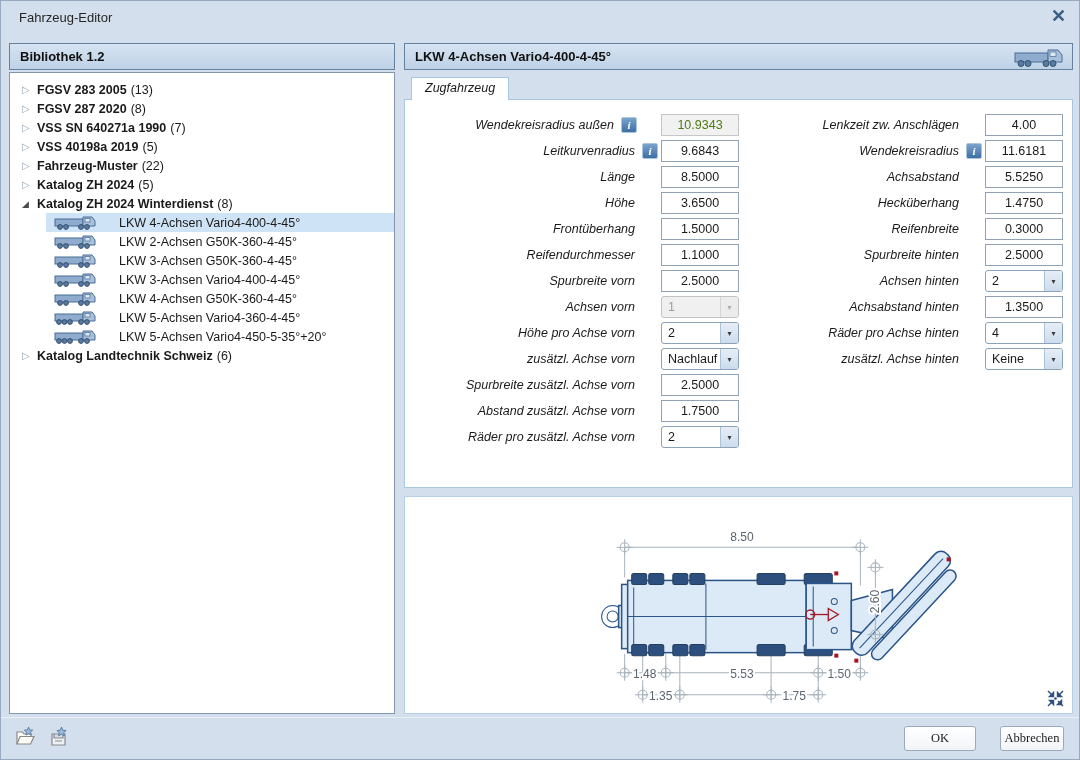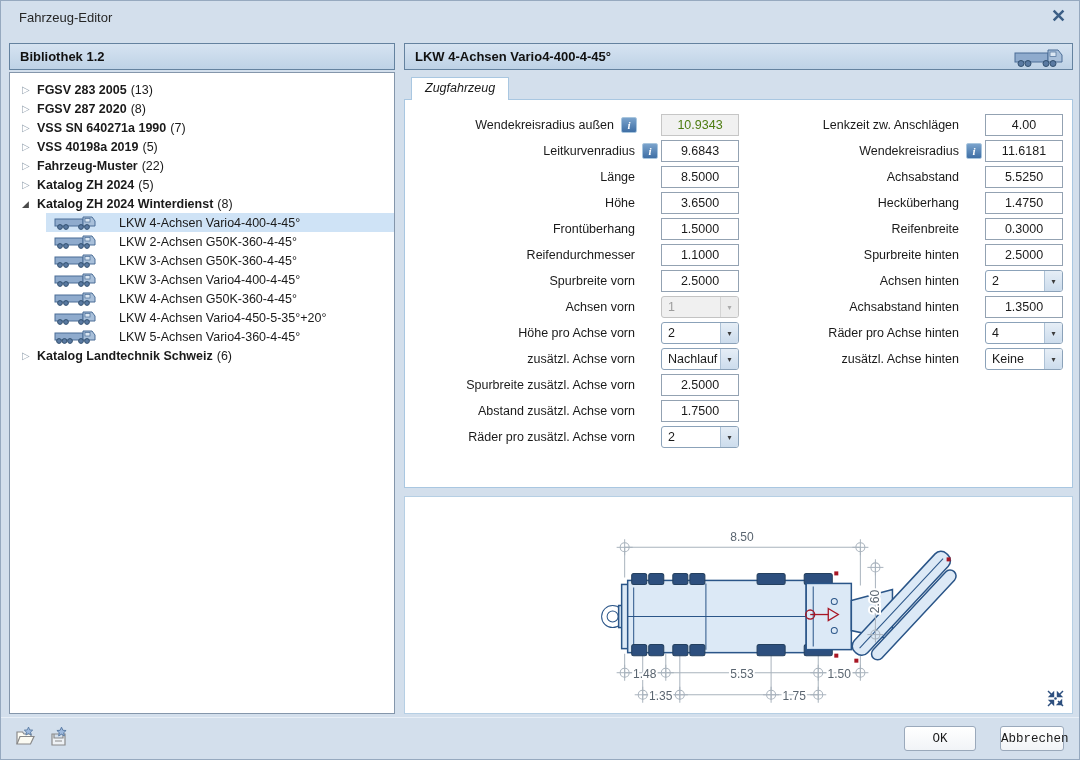--- a/index.html
+++ b/index.html
@@ -37,21 +37,21 @@
   .veh-head-icon { position:absolute; right:7px; top:3px; width:52px; height:22px; }
   .tab { position:absolute; left:7px; top:36px; height:23px; background:#fff; border:1px solid #a9c7e1; border-bottom:none;
          padding:3px 13px 0; font-size:12.5px; color:#1a1a1a; z-index:2; border-radius:1px 1px 0 0;font-style:italic; }
   .form-panel { position:absolute; left:0; top:58px; width:669px; height:389px; background:#fff; border:1px solid #a9c7e1; }
   .diagram-panel { position:absolute; left:0; top:455px; width:669px; height:218px; background:#fff; border:1px solid #b6cfe4; }
 
   .fcol { position:absolute; top:12px; }
   .fcol.left { left:6px; width:328px; }
   .fcol.right { left:342px; width:316px; }
   .frow { display:flex; align-items:center; height:26px; }
-  .flabel { flex:1; text-align:right; font-size:12.5px; color:#1a1a1a; padding-right:4px; white-space:nowrap; }
+  .flabel { flex:1; text-align:right; font-size:12.5px; color:#1a1a1a; padding-right:4px; white-space:nowrap;font-style:italic; }
   .ficon { width:22px; flex:0 0 22px; display:flex; justify-content:center; align-items:center; }
   .info-badge { width:16px; height:16px; background:linear-gradient(#7aa3cc,#3f6fa5); border:1px solid #a9c6de; border-radius:2px;
       color:#fff; font-size:11px; font-weight:700; font-family:"Liberation Serif",serif; font-style:italic;
       display:flex; align-items:center; justify-content:center; cursor:pointer; }
   .fin { width:78px; height:22px; border:1px solid #93a2b2; background:#fff; font-size:12.5px; text-align:center;
       font-family:"Liberation Sans",sans-serif; color:#1a1a1a; }
   .fin:disabled { background:#f1f1f1; color:#4d7c0f; border-color:#c6c6c6;margin-left:21px; }
   .fsel { width:78px; height:22px; border:1px solid #8ba2b9; border-radius:3px; background:#fff; display:flex; overflow:hidden; cursor:pointer; }
   .fsel .sval { flex:1; font-size:12.5px; color:#1a1a1a; display:flex; align-items:center; padding-left:6px; }
   .fsel .sarrow { width:18px; background:linear-gradient(#e6eef6,#ccdcec); border-left:1px solid #aec2d6;
@@ -65,21 +65,21 @@
   .toggle-btn { width:25px; height:23px; background:linear-gradient(#eef4fa,#dce8f3); border:1px solid #7a9cc0; border-radius:3px;
       display:flex; align-items:center; justify-content:center; cursor:pointer; }
 
   .fit-icon { position:absolute; right:8px; bottom:6px; width:17px; height:17px; cursor:pointer; }
 
   
   .footer { position:absolute; left:0; bottom:0; width:100%; height:42px; border-top:1px solid #e8eff7; }
   .fav-icons { position:absolute; left:14px; top:8px; display:flex; gap:10px; }
   .fav-icons svg { width:23px; height:22px; cursor:pointer; }
   .btn { position:absolute; top:8px; height:25px; background:linear-gradient(#ffffff,#f1f4f7); border:1px solid #9aa9bb;
-      border-radius:3px; font-size:12.5px; color:#1a1a1a; font-family:Liberation Mono, monospace; cursor:pointer; }
+      border-radius:3px; font-size:12.5px; color:#1a1a1a; font-family:Liberation Serif, serif; cursor:pointer; }
   .btn.ok { right:103px; width:72px; }
   .btn.cancel { right:15px; width:64px; }
 
   
   .dg { width:100%; height:100%; }
   .dg .dim { stroke:#a9b3bd; stroke-width:1; fill:none; }
   .dg text { font-family:"Liberation Sans",sans-serif; font-size:12px; fill:#5a6570;
       paint-order:stroke; stroke:#ffffff; stroke-width:4px; }
   .dg .body { fill:#dce9f6; stroke:#2a5588; stroke-width:1.5; }
   .dg .thin { fill:none; stroke:#2a5588; stroke-width:1; }
@@ -195,39 +195,40 @@
         <circle cx="27" cy="13" r="2.4" fill="#5a7aa2" stroke="#32506f"></circle>
           <circle cx="33" cy="13" r="2.4" fill="#5a7aa2" stroke="#32506f"></circle>
       </svg>
       <span class="tlabel">LKW 4-Achsen G50K-360-4-45°</span>
     </div>
     <div class="trow child">
       <svg class="truck-ic" viewBox="0 0 44 17">
         <rect x="1" y="5" width="28" height="7" fill="#8fabcd" stroke="#4a6d96"></rect>
         <path d="M29 3 h9 l3 4 v5 h-12 z" fill="#a9c0da" stroke="#4a6d96"></path>
         <rect x="31" y="4.5" width="5" height="3.5" fill="#dbe7f3" stroke="#4a6d96" stroke-width="0.7"></rect>
-        <circle cx="6" cy="13" r="2.4" fill="#5a7aa2" stroke="#32506f"></circle>
-          <circle cx="12" cy="13" r="2.4" fill="#5a7aa2" stroke="#32506f"></circle>
-        <circle cx="27" cy="13" r="2.4" fill="#5a7aa2" stroke="#32506f"></circle>
-          <circle cx="33" cy="13" r="2.4" fill="#5a7aa2" stroke="#32506f"></circle>
-      </svg>
-      <span class="tlabel">LKW 4-Achsen Vario4-450-5-35°+20°</span>
-    </div>
-    <div class="trow child">
-      <svg class="truck-ic" viewBox="0 0 44 17">
-        <rect x="1" y="5" width="28" height="7" fill="#8fabcd" stroke="#4a6d96"></rect>
-        <path d="M29 3 h9 l3 4 v5 h-12 z" fill="#a9c0da" stroke="#4a6d96"></path>
-        <rect x="31" y="4.5" width="5" height="3.5" fill="#dbe7f3" stroke="#4a6d96" stroke-width="0.7"></rect>
         <circle cx="5" cy="13" r="2.4" fill="#5a7aa2" stroke="#32506f"></circle>
           <circle cx="10.5" cy="13" r="2.4" fill="#5a7aa2" stroke="#32506f"></circle>
           <circle cx="16" cy="13" r="2.4" fill="#5a7aa2" stroke="#32506f"></circle>
         <circle cx="27" cy="13" r="2.4" fill="#5a7aa2" stroke="#32506f"></circle>
           <circle cx="33" cy="13" r="2.4" fill="#5a7aa2" stroke="#32506f"></circle>
       </svg>
       <span class="tlabel">LKW 5-Achsen Vario4-360-4-45°</span>
+    </div>
+    <div class="trow child">
+      <svg class="truck-ic" viewBox="0 0 44 17">
+        <rect x="1" y="5" width="28" height="7" fill="#8fabcd" stroke="#4a6d96"></rect>
+        <path d="M29 3 h9 l3 4 v5 h-12 z" fill="#a9c0da" stroke="#4a6d96"></path>
+        <rect x="31" y="4.5" width="5" height="3.5" fill="#dbe7f3" stroke="#4a6d96" stroke-width="0.7"></rect>
+        <circle cx="5" cy="13" r="2.4" fill="#5a7aa2" stroke="#32506f"></circle>
+          <circle cx="10.5" cy="13" r="2.4" fill="#5a7aa2" stroke="#32506f"></circle>
+          <circle cx="16" cy="13" r="2.4" fill="#5a7aa2" stroke="#32506f"></circle>
+        <circle cx="27" cy="13" r="2.4" fill="#5a7aa2" stroke="#32506f"></circle>
+          <circle cx="33" cy="13" r="2.4" fill="#5a7aa2" stroke="#32506f"></circle>
+      </svg>
+      <span class="tlabel">LKW 5-Achsen Vario4-450-5-35°+20°</span>
     </div>
 
     <div class="trow root">
       <span class="expander">▷</span>
       <span class="tlabel">Katalog Landtechnik Schweiz</span>
       <span class="tcount">(6)</span>
     </div>
   </div>
 </div>
 

